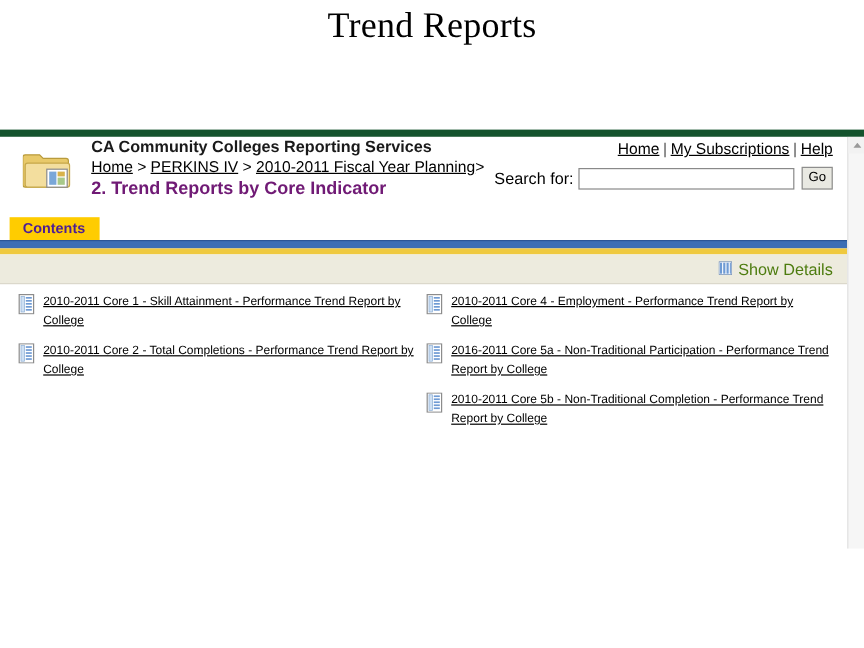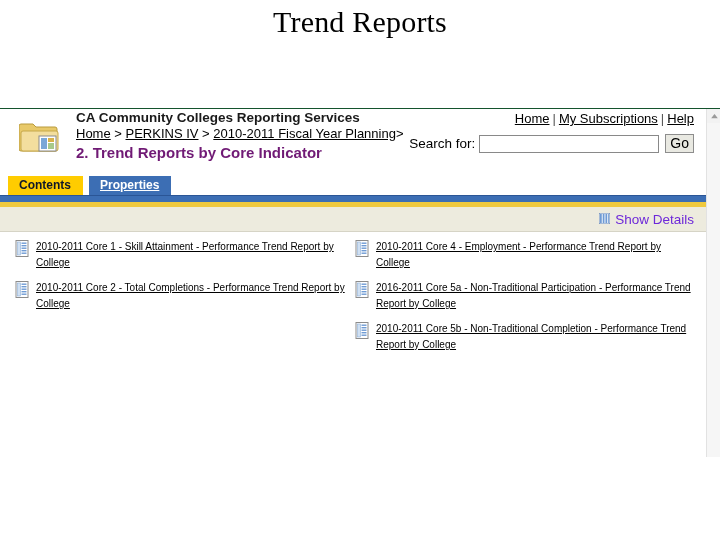--- a/index.html
+++ b/index.html
@@ -25,21 +25,21 @@
   }
 
   
   .shot {
     position: absolute;
     left: 0;
     top: 108px;
     width: 720px;
     height: 349px;
     background: #ffffff;
-    border-top: 1px solid #14532d;
+    border-top: 6px solid #14532d;
     overflow: hidden;
   }
 
   .shot-inner {
     position: absolute;
     left: 0; top: 0;
     width: 706px;
     height: 348px;
     background: #ffffff;
     overflow: hidden;
@@ -120,21 +120,21 @@
     padding: 0 2px;
     outline: none;
   }
   .go-btn {
     height: 19px;
     min-width: 26px;
     margin-left: 4px;
     border: 1px solid #8d8d8d;
     background: #e9e9e2;
     font-family: "Liberation Sans", sans-serif;
-    font-size: 14px;
+    font-size: 11px;
     color: #000;
     line-height: 17px;
     padding: 0 4px;
     cursor: pointer;
   }
 
   
   .tabstrip {
     position: relative;
     height: 19px;
@@ -146,21 +146,21 @@
   .tab {
     height: 19px;
     line-height: 19px;
     padding: 0 12px 0 11px;
     font-size: 12px;
     font-weight: bold;
     cursor: pointer;
   }
   .tab-active {
     background: #FFCC00;
-    color: #0f172a;
+    color: #4c1d95;
     text-align: center;
   }
   .tab-inactive {
     background: #3C6EB4;
     color: #ffffff;
     text-decoration: underline;
     margin-left: 6px;
   }
 
   .bar-blue {
@@ -181,21 +181,21 @@
     display: flex;
     align-items: center;
     justify-content: flex-end;
     padding-right: 12px;
   }
   .show-details {
     display: flex;
     align-items: flex-start;
     gap: 5px;
     font-size: 13.5px;
-    color: #6d28d9;
+    color: #4d7c0f;
     cursor: pointer;
     white-space: nowrap;
     margin-left: 36px;
   }
 
   
   .content {
     background: #ffffff;
     padding: 7px 0 0 0;
     height: 230px;
@@ -279,21 +279,20 @@
 
       <div class="searchrow">
         <span class="lbl">Search for:</span>
         <input class="search-input" type="text" value="" style="">
         <button class="go-btn">Go</button>
       </div>
     </div>
 
     <div class="tabstrip">
       <div class="tab tab-active">Contents</div>
-      <div class="tab tab-inactive">Properties</div>
     </div>
     <div class="bar-blue"></div>
     <div class="bar-gold"></div>
 
     <div class="toolbar">
       <div class="show-details">
         <span>
           <svg viewBox="0 0 12 12" width="11" height="11">
             <rect x="0" y="0" width="12" height="12" fill="#ffffff" stroke="#4a6fa5" stroke-width="1"></rect>
             <rect x="1" y="1" width="2" height="10" fill="#6f9bd4"></rect>

